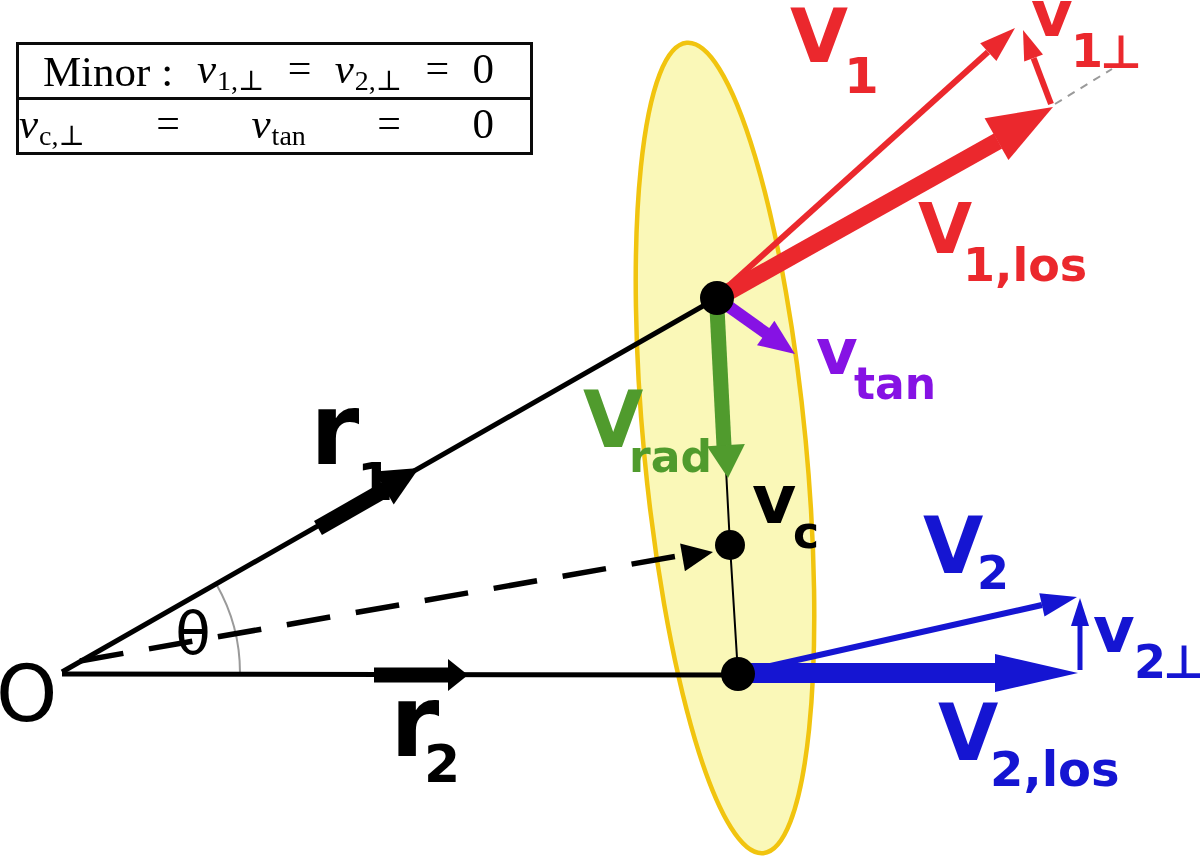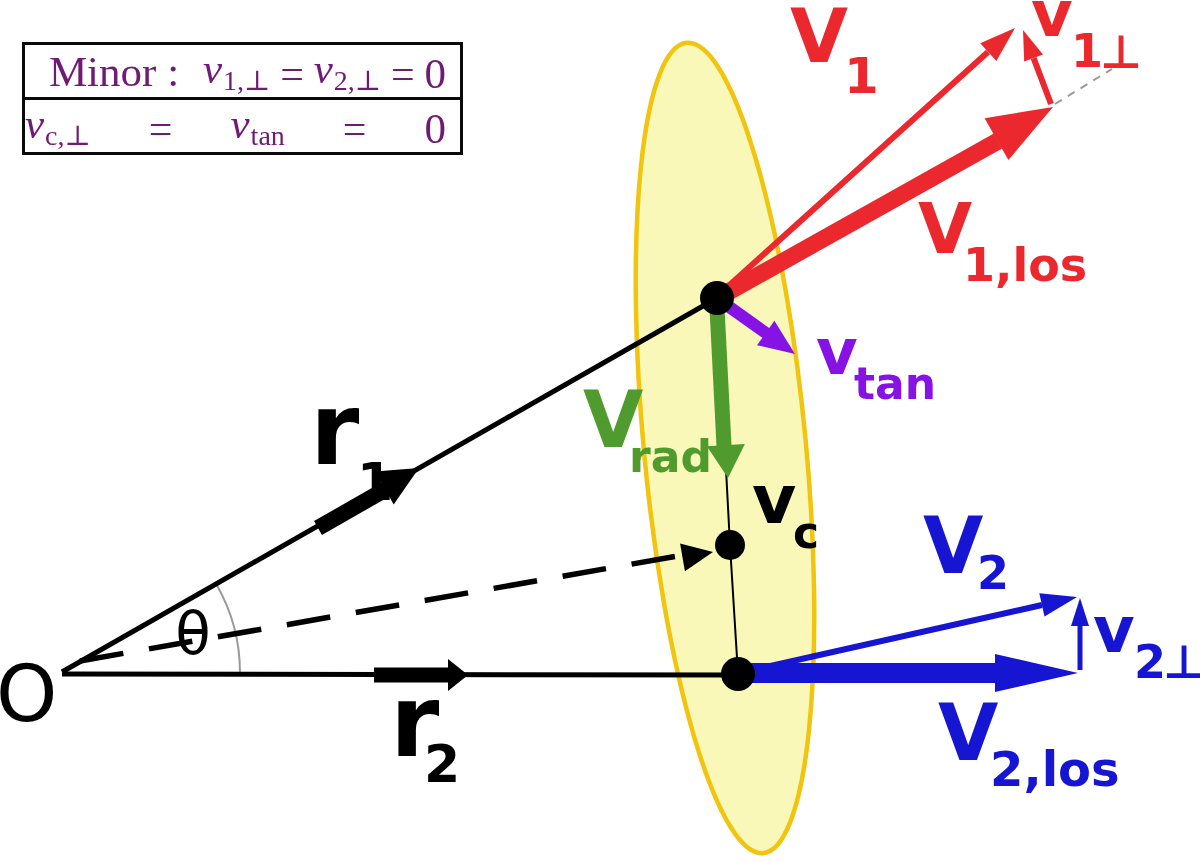--- a/index.html
+++ b/index.html
@@ -1,27 +1,27 @@
 <!DOCTYPE html>
 <html style="--c-red: #EB282D; --c-blue: #1515D2; --c-green: #509B2D; --c-purple: #8612E4; --c-black: #000000; --c-gray-dash: #9a9a9a; --c-ellipse-fill: #FAF8B8; --c-ellipse-stroke: #F1C40F;"><head>
 <meta charset="utf-8">
 <style>
   html,body{margin:0;padding:0;background:#fff;}
   .figure{position:relative;width:1200px;height:862px;background:#ffffff;overflow:hidden;}
   .figure svg{position:absolute;left:0;top:0;}
 
   
-  .legend{position:absolute;left:22px;top:42px;width:441px;z-index:5;
-          font-family:"Liberation Serif","DejaVu Serif",serif;color:#701a75;}
+  .legend{position:absolute;left:16px;top:42px;width:517px;z-index:5;
+          font-family:"Liberation Serif","DejaVu Serif",serif;color:#000000;}
   .legend-row{box-sizing:border-box;height:58px;border:3px solid #0a0a0a;background:#fff;
               display:flex;align-items:center;}
   .legend-row + .legend-row{margin-top:-3px;}
   .method{width:178px;text-align:center;font-size:43px;white-space:nowrap;}
-  .formula{flex:1;display:flex;justify-content:space-between;align-items:flex-end;
-           padding-right:14px;font-size:43px;line-height:1;}
+  .formula{flex:1;display:flex;justify-content:space-between;align-items:flex-start;
+           padding-right:36px;font-size:43px;line-height:1;}
   .fv{font-style:italic;}
   .fsub{font-size:28px;vertical-align:-0.28em;margin-left:1px;
         font-family:"Liberation Serif","DejaVu Serif","DejaVu Sans",serif;}
   .feq{font-size:42px;}
 
   
   .t{font-family:"DejaVu Sans","Liberation Sans",sans-serif;font-weight:bold;}
   .tn{font-family:"DejaVu Sans","Liberation Sans",sans-serif;font-weight:normal;}
 
   .f-red   {fill:var(--c-red,#EB282D);}

